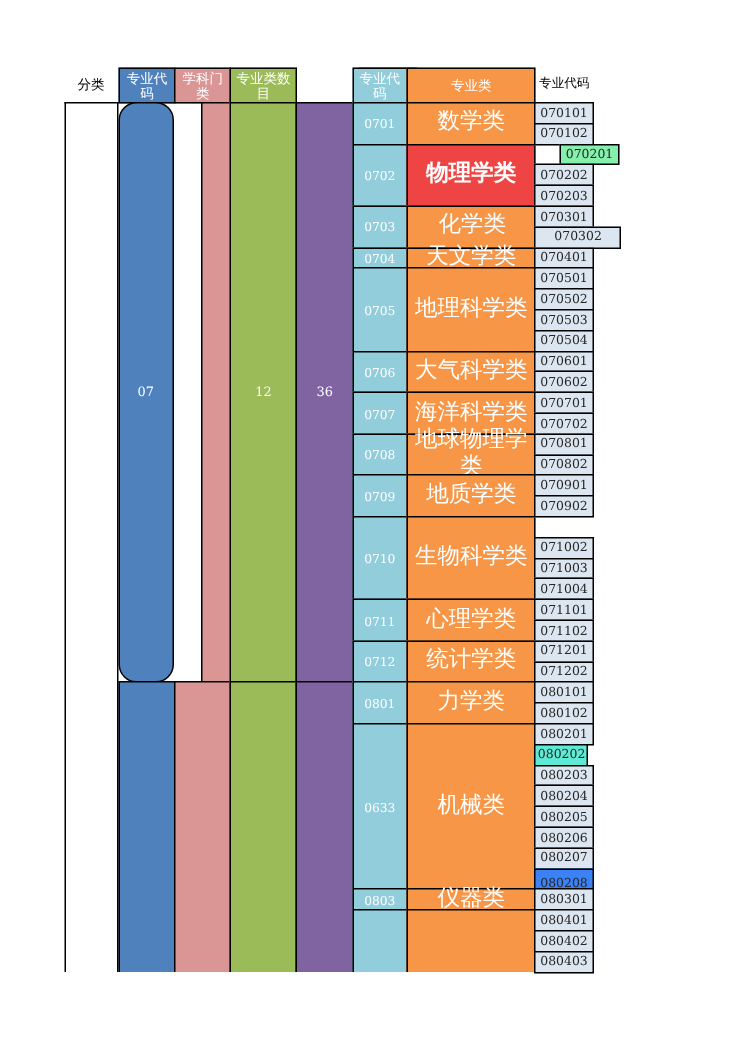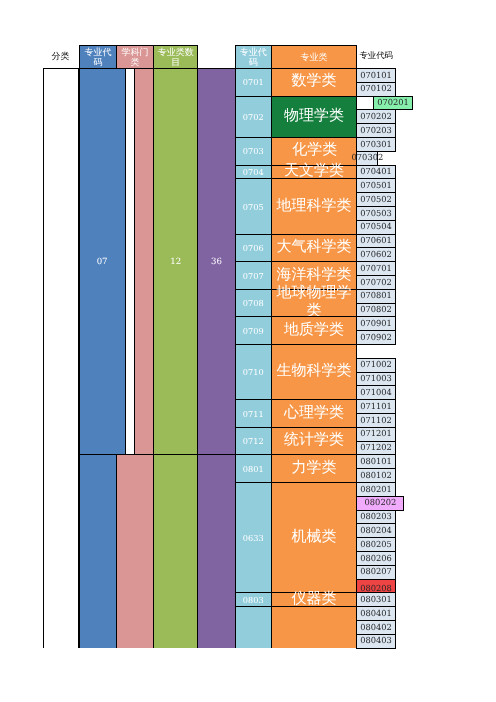--- a/index.html
+++ b/index.html
@@ -34,40 +34,40 @@
 <div class="abs ct hc cjk" style="left: 116.3px; top: 44.6px; width: 37.6px; height: 24.4px; background-color: rgb(217, 150, 148);">学科门类</div>
 <div class="abs ct hc cjk" style="left: 152.9px; top: 44.6px; width: 45.5px; height: 24.4px; background-color: rgb(155, 187, 89);">专业类数目</div>
 <div class="abs ct hc cjk" style="left: 197.4px; top: 44.6px; width: 38.2px; height: 24.4px; background-color: rgb(128, 100, 162); margin-left: 42px;">专业数目</div>
 <div class="abs ct hc cjk" style="left: 234.6px; top: 44.6px; width: 37.2px; height: 24.4px; background-color: rgb(146, 205, 220);">专业代码</div>
 <div class="abs ct hc cjk" style="left: 270.8px; top: 44.6px; width: 86.6px; height: 24.4px; background-color: rgb(247, 150, 70);">专业类</div>
 <div class="abs cl chh cjkb" style="left:359.4px;top:44.6px;width:39.2px;height:23.4px;">专业代码</div>
 </div>
 <div class="abs clip" style="left:0;top:0;width:496px;height:647.6px;">
 <div class="sec">
 <div class="abs blk">
-<div class="abs ct dc mn" style="left: 78.6px; top: 68px; width: 47px; height: 387.4px; background-color: rgb(79, 129, 189);">07</div>
+<div class="abs ct dc mn" style="left: 78.6px; top: 68px; width: 37px; height: 387.4px; background-color: rgb(79, 129, 189); border-radius: 12px;">07</div>
 <div class="abs ct dc mn" style="left: 134px; top: 68px; width: 57px; height: 387.4px; background-color: rgb(217, 150, 148);">理学</div>
 <div class="abs ct dc mn" style="left: 152.9px; top: 68px; width: 45.5px; height: 387.4px; background-color: rgb(155, 187, 89);">12</div>
 <div class="abs ct dc mn" style="left: 197.4px; top: 68px; width: 38.2px; height: 387.4px; background-color: rgb(128, 100, 162);">36</div>
 </div>
 <div class="abs blk">
 <div class="abs ct dc mn" style="left: 78.6px; top: 454.4px; width: 38.7px; height: 194.2px; background-color: rgb(79, 129, 189);"></div>
 <div class="abs ct dc mn" style="left: 116.3px; top: 454.4px; width: 37.6px; height: 194.2px; background-color: rgb(217, 150, 148);"></div>
 <div class="abs ct dc mn" style="left: 152.9px; top: 454.4px; width: 45.5px; height: 194.2px; background-color: rgb(155, 187, 89);"></div>
 <div class="abs ct dc mn" style="left: 197.4px; top: 454.4px; width: 38.2px; height: 194.2px; background-color: rgb(128, 100, 162);"></div>
 </div>
 </div>
 <div class="grp">
 <div class="abs gblk">
 <div class="abs ct cc mn" style="left: 234.6px; top: 68px; width: 37.2px; height: 28.6px; background-color: rgb(146, 205, 220);">0701</div>
 <div class="abs ct cn cjk" style="left: 270.8px; top: 68px; width: 86.6px; height: 28.6px; background-color: rgb(247, 150, 70);">数学类</div>
 </div>
 <div class="abs gblk">
 <div class="abs ct cc mn" style="left: 234.6px; top: 95.6px; width: 37.2px; height: 42.4px; background-color: rgb(146, 205, 220);">0702</div>
-<div class="abs ct cn cjk" style="left: 270.8px; top: 95.6px; width: 86.6px; height: 42.4px; background-color: #15803d;">物理学类</div>
+<div class="abs ct cn cjk" style="left: 270.8px; top: 95.6px; width: 86.6px; height: 42.4px; background-color: #ef4444; font-weight: bold;">物理学类</div>
 </div>
 <div class="abs gblk">
 <div class="abs ct cc mn" style="left: 234.6px; top: 137px; width: 37.2px; height: 28.6px; background-color: rgb(146, 205, 220);">0703</div>
 <div class="abs ct cn cjk" style="left: 270.8px; top: 137px; width: 88px; height: 28.6px; background-color: rgb(247, 150, 70);">化学类</div>
 </div>
 <div class="abs gblk">
 <div class="abs ct cc mn" style="left: 234.6px; top: 164.6px; width: 37.2px; height: 14.8px; background-color: rgb(146, 205, 220);">0704</div>
 <div class="abs ct cn cjk" style="left: 270.8px; top: 164.6px; width: 86.6px; height: 14.8px; background-color: rgb(247, 150, 70);">天文学类</div>
 </div>
 <div class="abs gblk">
@@ -120,21 +120,21 @@
 </div>
 </div>
 </div>
 <div class="codes">
 <div class="abs ct mc mn" style="left: 356.4px; top: 68px; width: 39.2px; height: 14.8px; background-color: rgb(220, 230, 241);">070101</div>
 <div class="abs ct mc mn" style="left: 356.4px; top: 81.8px; width: 39.2px; height: 14.8px; background-color: rgb(220, 230, 241);">070102</div>
 <div class="abs ct mc mn" style="left: 356.4px; top: 95.6px; width: 39.2px; height: 14.8px; background-color: #86efac; margin-left: 17px;">070201</div>
 <div class="abs ct mc mn" style="left: 356.4px; top: 109.4px; width: 39.2px; height: 14.8px; background-color: rgb(220, 230, 241);">070202</div>
 <div class="abs ct mc mn" style="left: 356.4px; top: 123.2px; width: 39.2px; height: 14.8px; background-color: rgb(220, 230, 241);">070203</div>
 <div class="abs ct mc mn" style="left: 356.4px; top: 137px; width: 39.2px; height: 14.8px; background-color: rgb(220, 230, 241);">070301</div>
-<div class="abs ct mc mn" style="left: 356.4px; top: 150.8px; width: 22px; height: 14.8px; background-color: rgb(220, 230, 241);">070302</div>
+<div class="abs ct mc mn" style="left: 356.4px; top: 150.8px; width: 58px; height: 14.8px; background-color: rgb(220, 230, 241);">070302</div>
 <div class="abs ct mc mn" style="left: 356.4px; top: 164.6px; width: 39.2px; height: 14.8px; background-color: rgb(220, 230, 241);">070401</div>
 <div class="abs ct mc mn" style="left: 356.4px; top: 178.4px; width: 39.2px; height: 14.8px; background-color: rgb(220, 230, 241);">070501</div>
 <div class="abs ct mc mn" style="left: 356.4px; top: 192.2px; width: 39.2px; height: 14.8px; background-color: rgb(220, 230, 241);">070502</div>
 <div class="abs ct mc mn" style="left: 356.4px; top: 206px; width: 39.2px; height: 14.8px; background-color: rgb(220, 230, 241);">070503</div>
 <div class="abs ct mc mn" style="left: 356.4px; top: 219.8px; width: 39.2px; height: 14.8px; background-color: rgb(220, 230, 241);">070504</div>
 <div class="abs ct mc mn" style="left: 356.4px; top: 233.6px; width: 39.2px; height: 14.8px; background-color: rgb(220, 230, 241);">070601</div>
 <div class="abs ct mc mn" style="left: 356.4px; top: 247.4px; width: 39.2px; height: 14.8px; background-color: rgb(220, 230, 241);">070602</div>
 <div class="abs ct mc mn" style="left: 356.4px; top: 261.2px; width: 39.2px; height: 14.8px; background-color: rgb(220, 230, 241);">070701</div>
 <div class="abs ct mc mn" style="left: 356.4px; top: 275px; width: 39.2px; height: 14.8px; background-color: rgb(220, 230, 241);">070702</div>
 <div class="abs ct mc mn" style="left: 356.4px; top: 288.8px; width: 39.2px; height: 14.8px; background-color: rgb(220, 230, 241);">070801</div>
@@ -145,26 +145,26 @@
 <div class="abs ct mc mn" style="left: 356.4px; top: 357.8px; width: 39.2px; height: 14.8px; background-color: rgb(220, 230, 241);">071002</div>
 <div class="abs ct mc mn" style="left: 356.4px; top: 371.6px; width: 39.2px; height: 14.8px; background-color: rgb(220, 230, 241);">071003</div>
 <div class="abs ct mc mn" style="left: 356.4px; top: 385.4px; width: 39.2px; height: 14.8px; background-color: rgb(220, 230, 241);">071004</div>
 <div class="abs ct mc mn" style="left: 356.4px; top: 399.2px; width: 39.2px; height: 14.8px; background-color: rgb(220, 230, 241);">071101</div>
 <div class="abs ct mc mn" style="left: 356.4px; top: 413px; width: 39.2px; height: 14.8px; background-color: rgb(220, 230, 241);">071102</div>
 <div class="abs ct mc mn" style="left: 356.4px; top: 426.8px; width: 39.2px; height: 14.8px; background-color: rgb(220, 230, 241);">071201</div>
 <div class="abs ct mc mn" style="left: 356.4px; top: 440.6px; width: 39.2px; height: 14.8px; background-color: rgb(220, 230, 241);">071202</div>
 <div class="abs ct mc mn" style="left: 356.4px; top: 454.4px; width: 39.2px; height: 14.8px; background-color: rgb(220, 230, 241);">080101</div>
 <div class="abs ct mc mn" style="left: 356.4px; top: 468.2px; width: 39.2px; height: 14.8px; background-color: rgb(220, 230, 241);">080102</div>
 <div class="abs ct mc mn" style="left: 356.4px; top: 482px; width: 39.2px; height: 14.8px; background-color: rgb(220, 230, 241);">080201</div>
-<div class="abs ct mc mn" style="left: 356.4px; top: 495.8px; width: 48px; height: 14.8px; background-color: #f0abfc;">080202</div>
+<div class="abs ct mc mn" style="left: 356.4px; top: 495.8px; width: 36px; height: 14.8px; background-color: #5eead4;">080202</div>
 <div class="abs ct mc mn" style="left: 356.4px; top: 509.6px; width: 39.2px; height: 14.8px; background-color: rgb(220, 230, 241);">080203</div>
 <div class="abs ct mc mn" style="left: 356.4px; top: 523.4px; width: 39.2px; height: 14.8px; background-color: rgb(220, 230, 241);">080204</div>
 <div class="abs ct mc mn" style="left: 356.4px; top: 537.2px; width: 39.2px; height: 14.8px; background-color: rgb(220, 230, 241);">080205</div>
 <div class="abs ct mc mn" style="left: 356.4px; top: 551px; width: 39.2px; height: 14.8px; background-color: rgb(220, 230, 241);">080206</div>
 <div class="abs ct mc mn" style="left: 356.4px; top: 564.8px; width: 39.2px; height: 14.8px; background-color: rgb(220, 230, 241);">080207</div>
-<div class="abs ct mc mn" style="left: 356.4px; top: 578.6px; width: 39.2px; height: 21px; background-color: #ef4444;">080208</div>
+<div class="abs ct mc mn" style="left: 356.4px; top: 578.6px; width: 39.2px; height: 21px; background-color: #3b82f6;">080208</div>
 <div class="abs ct mc mn" style="left: 356.4px; top: 592.4px; width: 39.2px; height: 14.8px; background-color: rgb(220, 230, 241);">080301</div>
 <div class="abs ct mc mn" style="left: 356.4px; top: 606.2px; width: 39.2px; height: 14.8px; background-color: rgb(220, 230, 241);">080401</div>
 <div class="abs ct mc mn" style="left: 356.4px; top: 620px; width: 39.2px; height: 14.8px; background-color: rgb(220, 230, 241);">080402</div>
 <div class="abs ct mc mn" style="left: 356.4px; top: 633.8px; width: 39.2px; height: 14.8px; background-color: rgb(220, 230, 241);">080403</div>
 </div>
 <div class="abs obox" style="left:42.6px;top:68px;width:36px;height:579.6px;"></div>
 </div>
 
 </body></html>

